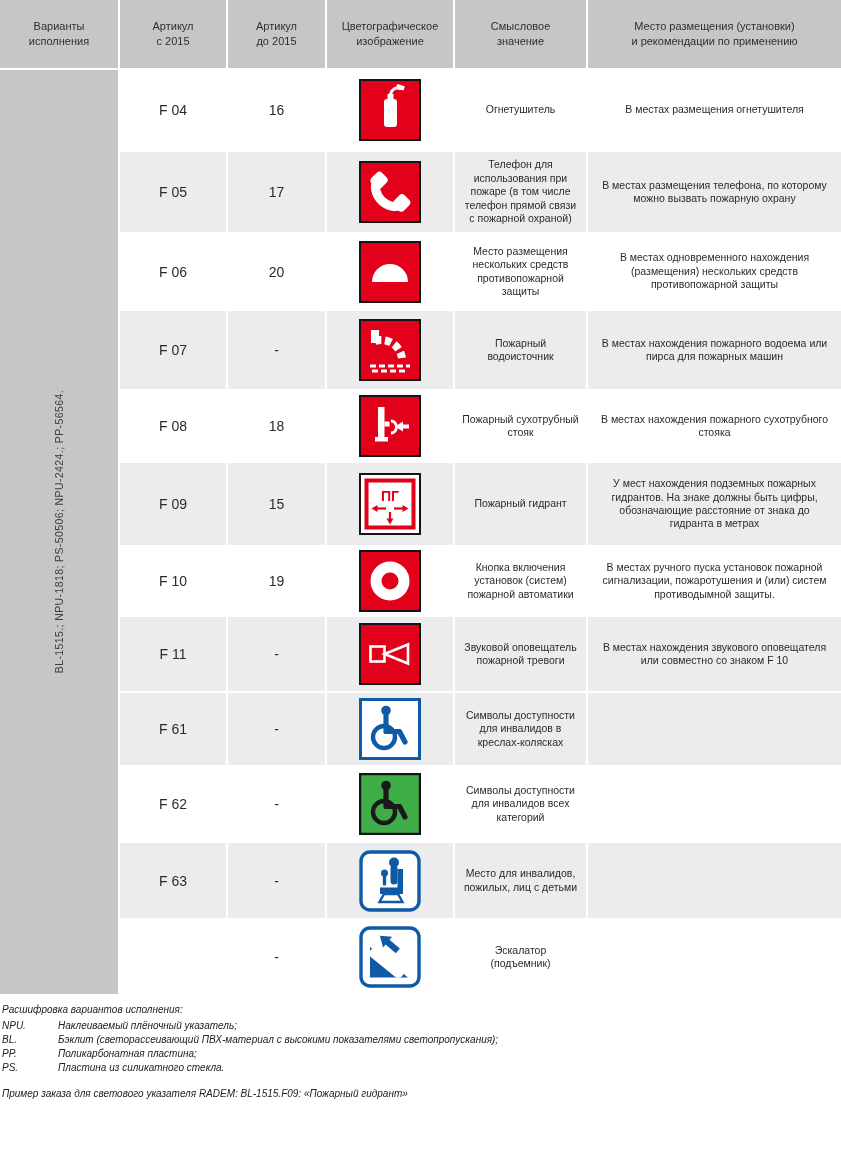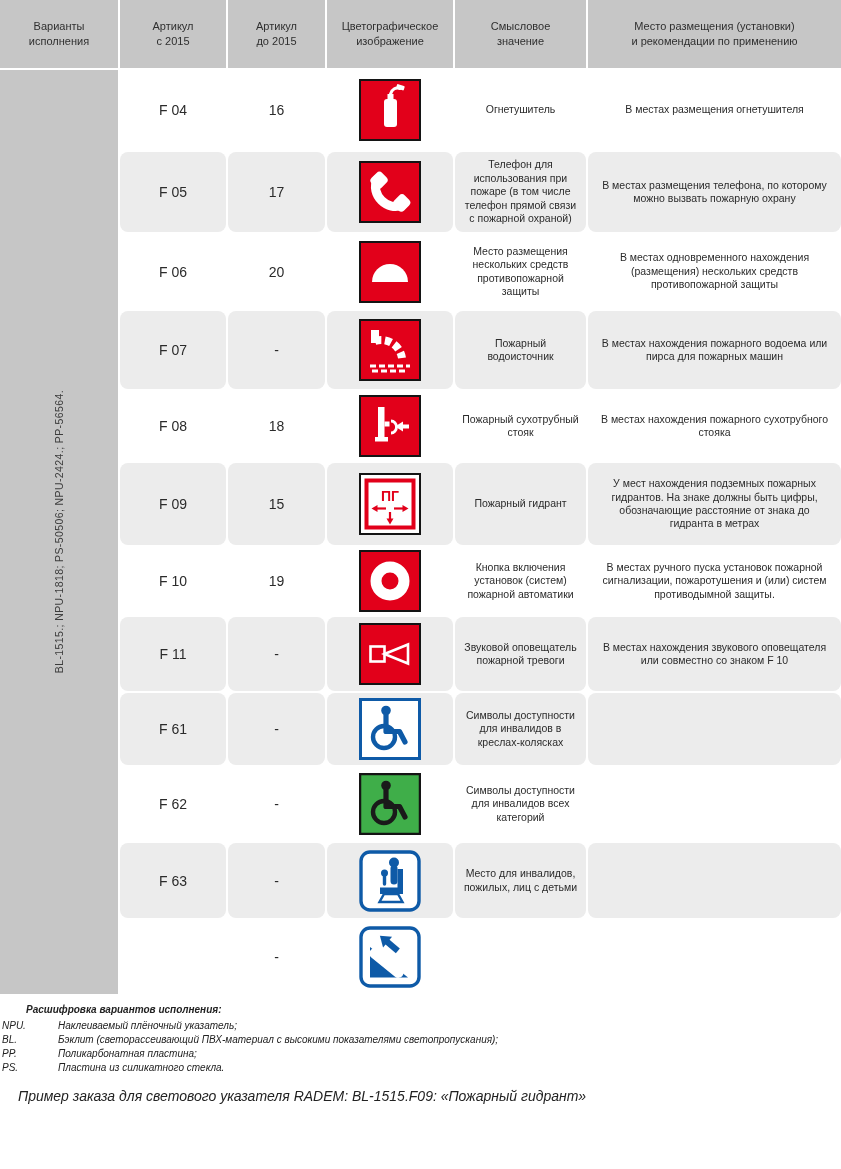--- a/index.html
+++ b/index.html
@@ -29,32 +29,32 @@
   .left-col{
     grid-column:1;grid-row:2 / span 12;
     background:var(--header-gray,#c6c6c6);
   }
   .rot{
     writing-mode:vertical-rl;
     transform:rotate(180deg);
     font-size:10.5px;color:#3c3c3c;letter-spacing:.4px;white-space:nowrap;
   }
   .c-white{background:#fff;}
-  .c-gray{background:var(--row-gray,#ececec);border-radius:8px;}
+  .c-gray{background:var(--row-gray,#ececec);}
   .code{font-size:14px;color:#2b2b2b;}
   .meaning{font-size:10.5px;line-height:1.28;padding:0 7px;}
   .place{font-size:10.5px;line-height:1.28;padding:0 8px;}
   .sign{width:62px;height:62px;display:block;}
 
   
   .legend{margin:10px 0 0 0;padding-left:2px;font-size:10px;font-style:italic;color:#222;}
-  .legend-title{font-weight:bold;margin-bottom:4px;margin-left:24px;}
+  .legend-title{font-weight:normal;margin-bottom:4px;}
   .legend-row{display:flex;line-height:14px;}
   .legend-term{width:56px;flex:none;}
-  .order-example{margin-top:13px;padding-left:18px;font-size:14px;font-style:italic;color:#222;}
+  .order-example{margin-top:13px;padding-left:2px;font-size:10px;font-style:italic;color:#222;}
 </style>
 </head>
 <body>
 
 <div class="page">
 
   <div class="sign-table">
     <div class="cell head">Варианты
 исполнения</div>
     <div class="cell head">Артикул
@@ -244,20 +244,22 @@
     <rect x="2" y="2" width="58" height="58" rx="9" fill="#fff" stroke="#0e5aa7" stroke-width="3.4"></rect>
     <polygon points="11,21 49,51.5 11,51.5" fill="#0e5aa7"></polygon>
     <rect x="7" y="31.8" width="41" height="10.5" rx="5.25" fill="#fff" transform="rotate(39 27.5 37)"></rect>
     <g transform="rotate(40 32 19)">
       <rect x="26" y="16" width="15" height="6.2" fill="#0e5aa7"></rect>
       <polygon points="17.5,19 27.5,12 27.5,26" fill="#0e5aa7"></polygon>
     </g>
           </svg>
         </span>
       </div>
+      <div class="cell c-white meaning" style="grid-area: 13 / 5; white-space: pre-line;">Эскалатор
+(подъемник)</div>
       <div class="cell c-white place" style="grid-area: 13 / 6;"></div>
     </div>
 
   <div class="legend">
     <div class="legend-title">Расшифровка вариантов исполнения:</div>
 
   <div class="legend-row">
         <span class="legend-term">NPU.</span>
         <span>Наклеиваемый плёночный указатель;</span>
       </div>

